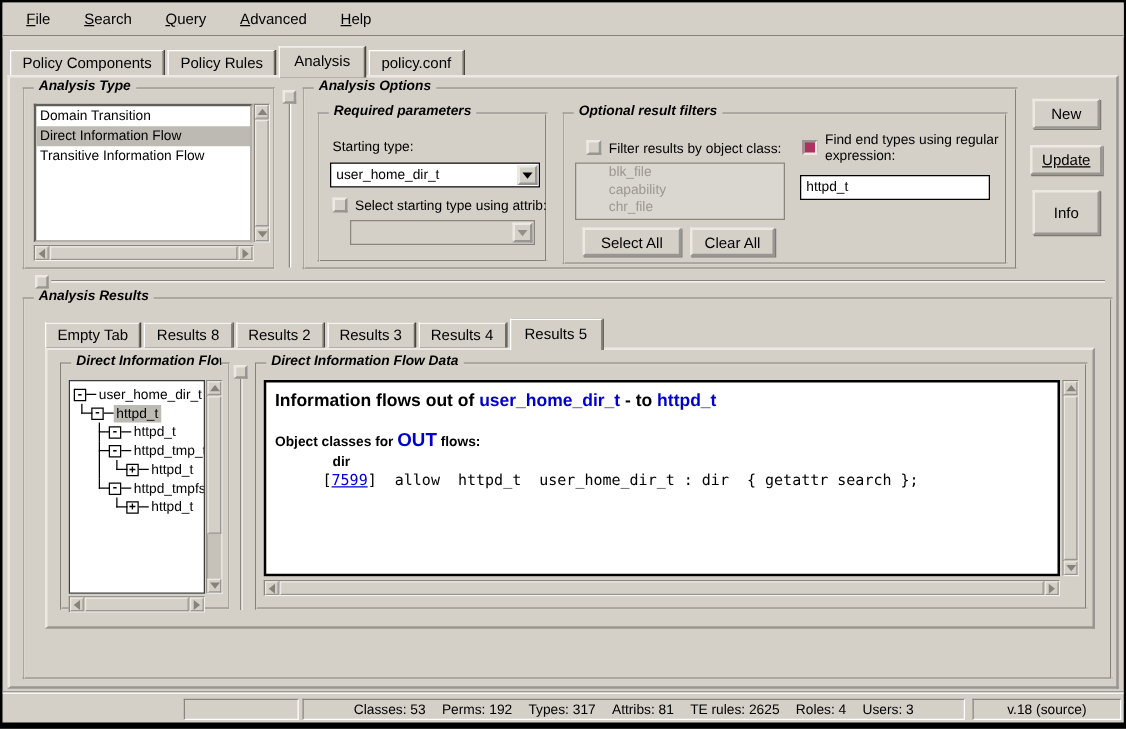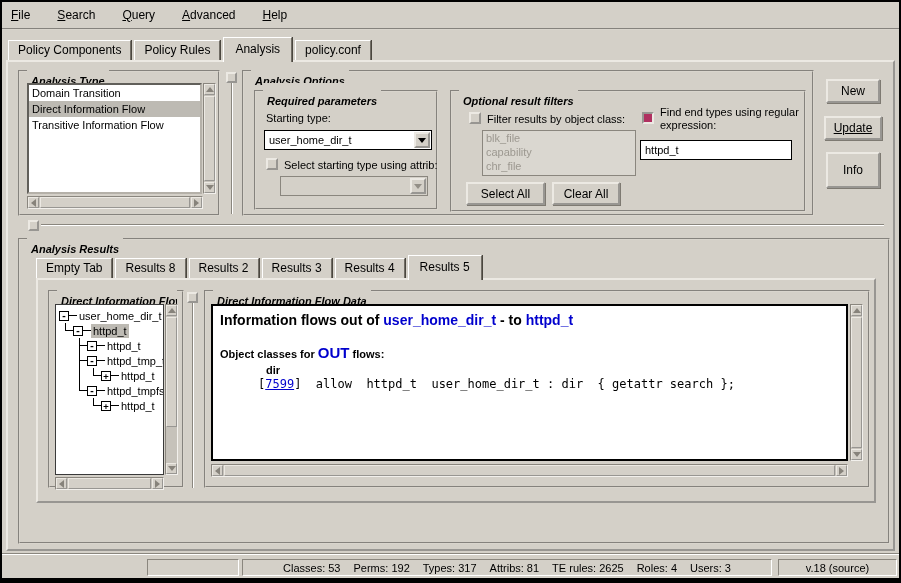--- a/index.html
+++ b/index.html
@@ -5,21 +5,21 @@
   * { margin:0; padding:0; box-sizing:border-box; }
   body { background:#555; font-family:"Liberation Sans", sans-serif; }
   .window { position:relative; width:901px; height:583px; background:#d4d0c8;
             border:2px solid #000; border-bottom-width:5px; overflow:hidden; }
   
   .raised  { border:2px outset #ece9e3; background:#d4d0c8; }
   .btn { position:absolute; background:#d4d0c8; border:2px outset #ece9e3;
          font:12px "Liberation Sans", sans-serif; color:#000; text-align:center; cursor:default;
          display:flex; align-items:center; justify-content:center; box-shadow:1px 1px 0 #7e7a72; }
   .lf { position:absolute; border:2px groove #d9d5cd; }
-  .lf-title { position:absolute; top:-9px; left:7px; background:#d4d0c8; padding:12px 4px;
+  .lf-title { position:absolute; top:-9px; left:7px; background:#d4d0c8; padding:0 4px;
               font:italic bold 11px "Liberation Sans", sans-serif; white-space:nowrap; }
   .lbl { position:absolute; font:11px "Liberation Sans", sans-serif; color:#000; white-space:nowrap; }
   .entry { position:absolute; background:#fff; border:1px solid #000;
            font:11px/16px "Liberation Sans", sans-serif; padding:1px 4px; overflow:hidden; }
   .listbox { position:absolute; background:#fff; overflow:hidden;
              border:2px inset #b5b1a9; }
   .lb-item { font:11px/16px "Liberation Sans", sans-serif; padding:0 3px; white-space:nowrap; }
   .lb-item.sel { background:#bdbab3; }
   .listbox.disabled { background:#dad7d0; border:1px solid #8a867e; }
   .listbox.disabled .lb-item { color:#9c9890; line-height:14px; }
@@ -45,21 +45,21 @@
   .t-u{width:0;height:0;border-left:4px solid transparent;border-right:4px solid transparent;border-bottom:5px solid #87837b;}
   .t-dn{width:0;height:0;border-left:4px solid transparent;border-right:4px solid transparent;border-top:5px solid #87837b;}
   .t-l{width:0;height:0;border-top:4px solid transparent;border-bottom:4px solid transparent;border-right:5px solid #87837b;}
   .t-r{width:0;height:0;border-top:4px solid transparent;border-bottom:4px solid transparent;border-left:5px solid #87837b;}
   
   .sash-v { position:absolute; width:2px; border-left:1px solid #8a867e; border-right:1px solid #fff; }
   .sash-h { position:absolute; height:2px; border-top:1px solid #8a867e; border-bottom:1px solid #fff; }
   .sash-hd { position:absolute; width:11px; height:11px; background:#d4d0c8; border:2px outset #ece9e3; }
   
   .menubar { position:absolute; left:0; top:0; width:897px; height:28px; background:#d4d0c8;
-             border-bottom:2px groove #d9d5cd; display:flex; align-items:center; }
+             border-bottom:2px groove #d9d5cd; display:flex; align-items:center; padding-left:10px; }
   .menu-item { font:12px "Liberation Sans", sans-serif; padding:2px 9px; margin-right:9px; }
   
   .tabrow { position:absolute; display:flex; align-items:flex-end; z-index:5; }
   .tab { background:#d4d0c8; border:1px solid #fff; border-right-color:#716d65; border-bottom:none;
          box-shadow:1px 0 0 #4a463e; padding:2px 9px 3px; margin-right:3px;
          font:12px "Liberation Sans", sans-serif; white-space:nowrap; }
   .tab.active { padding:4px 11px 6px; margin-bottom:-2px; }
   
   .tree { position:absolute; background:#fff; border:1px solid #3a3a3a; overflow:hidden; padding:3px 0 0 3px; }
   .trow { display:flex; align-items:center; height:15px; }
@@ -160,21 +160,21 @@
           <div class="arr">
               <div class="tri-d"></div>
             </div>
         </div>
       </div>
 
       <div class="lf" style="left:206px; top:18px; width:356px; height:122px;">
         <span class="lf-title">Optional result filters</span>
         <span class="cb" style="left:17px; top:20px;"></span>
         <div class="lbl" style="left:35px; top:21px;">Filter results by object class:</div>
-        <div class="listbox disabled" style="left:30px; top:38px; width:154px; height:46px;">
+        <div class="listbox disabled" style="left:8px; top:38px; width:168px; height:46px;padding-left:23px;">
             <div class="lb-item">blk_file</div>
             <div class="lb-item">capability</div>
             <div class="lb-item">chr_file</div>
           </div>
         <div class="btn" style="left:14px; top:90px; width:79px; height:23px;text-align:right;">Select All</div>
         <div class="btn" style="left:100px; top:90px; width:68px; height:23px;">Clear All</div>
         <span class="cb checked" style="left:190px; top:20px;"></span>
         <div class="lbl" style="left:208px; top:14px;">Find end types using regular</div>
         <div class="lbl" style="left:208px; top:27px;">expression:</div>
         <div class="entry" style="left:188px; top:48px; width:152px; height:20px;">httpd_t</div>

